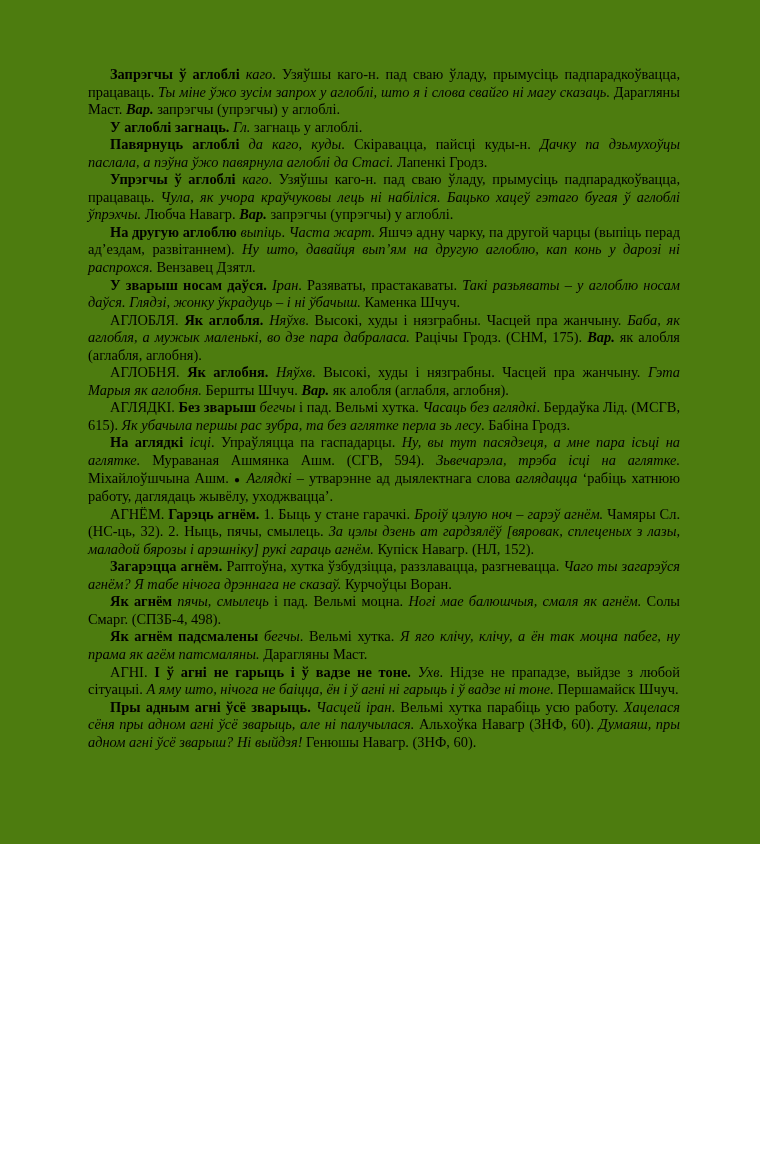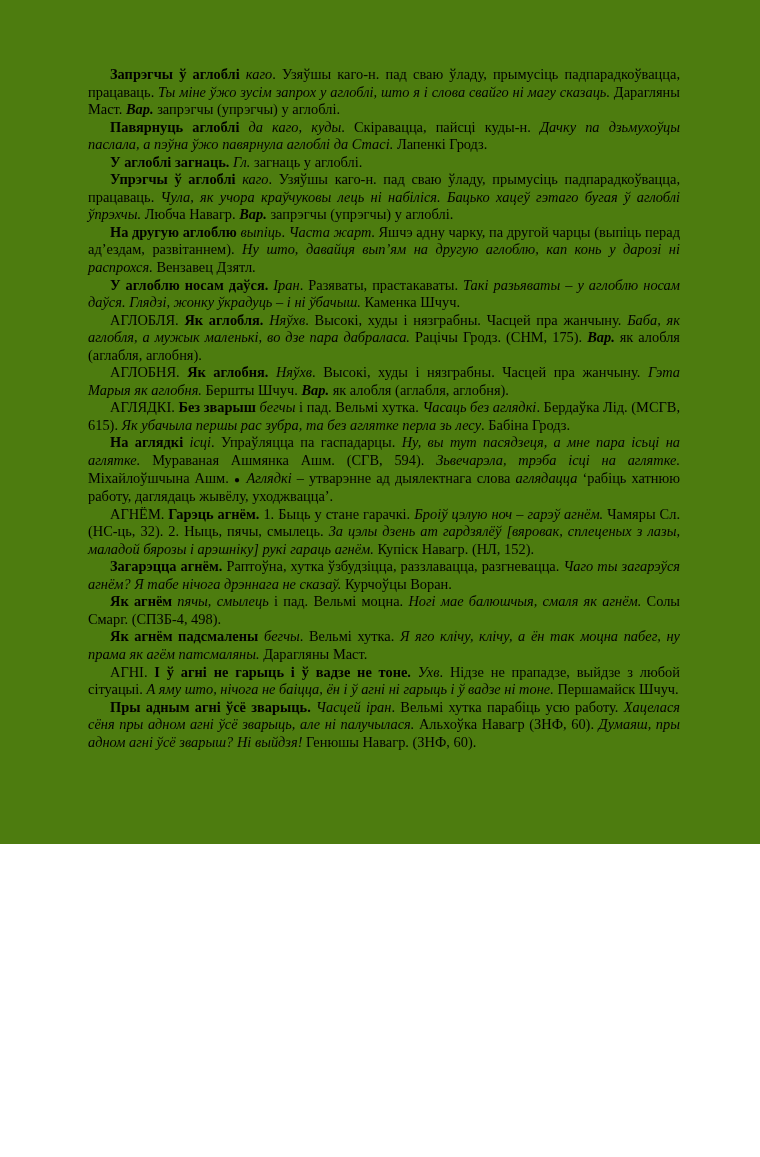--- a/index.html
+++ b/index.html
@@ -55,25 +55,25 @@
     line-height: 17.5px;
     font-family: Liberation Mono, monospace;
   }
 </style>
 </head>
 <body>
 
 <div class="page">
   <div class="content">
       <p class="entry"><b>Запрэгчы ў аглоблі</b> <i>каго</i>. Узяўшы каго-н. пад сваю ўладу, прымусіць падпарадкоўвацца, працаваць. <i>Ты міне ўжо зусім запрох у аглоблі, што я і слова свайго ні магу сказаць.</i> Дарагляны Маст. <b><i>Вар.</i></b> запрэгчы (упрэгчы) у аглоблі.</p>
+      <p class="entry"><b>У аглоблі загнаць.</b> <i>Гл.</i> загнаць у аглоблі.</p>
       <p class="entry"><b>Павярнуць аглоблі</b> <i>да каго, куды</i>. Скіравацца, пайсці куды-н. <i>Дачку па дзьмухоўцы паслала, а пэўна ўжо павярнула аглоблі да Стасі.</i> Лапенкі Гродз.</p>
-      <p class="entry"><b>У аглоблі загнаць.</b> <i>Гл.</i> загнаць у аглоблі.</p>
       <p class="entry"><b>Упрэгчы ў аглоблі</b> <i>каго</i>. Узяўшы каго-н. пад сваю ўладу, прымусіць падпарадкоўвацца, працаваць. <i>Чула, як учора краўчуковы лець ні набіліся. Бацько хацеў гэтаго бугая ў аглоблі ўпрэхчы.</i> Любча Навагр. <b><i>Вар.</i></b> запрэгчы (упрэгчы) у аглоблі.</p>
       <p class="entry"><b>На другую аглоблю</b> <i>выпіць</i>. <i>Часта жарт</i>. Яшчэ адну чарку, па другой чарцы (выпіць перад ад’ездам, развітаннем). <i>Ну што, давайця вып’ям на другую  аглоблю, кап конь у дарозі ні распрохся.</i> Вензавец Дзятл.</p>
-      <p class="entry"><b>У аглоблю носам даўся.</b> <i>Іран</i>. Разяваты, прастакаваты. <i>Такі разьяваты – у аглоблю носам даўся. Глядзі, жонку ўкрадуць –  і ні ўбачыш.</i> Каменка Шчуч.</p>
+      <p class="entry"><b>У зварыш носам даўся.</b> <i>Іран</i>. Разяваты, прастакаваты. <i>Такі разьяваты – у аглоблю носам даўся. Глядзі, жонку ўкрадуць –  і ні ўбачыш.</i> Каменка Шчуч.</p>
       <p class="entry">АГЛОБЛЯ. <b>Як аглобля.</b> <i>Няўхв</i>. Высокі, худы і нязграбны. Часцей пра жанчыну. <i>Баба, як аглобля, а мужык маленькі, во дзе пара дабраласа.</i> Рацічы Гродз. (СНМ, 175). <b><i>Вар.</i></b> як алобля (аглабля, аглобня).</p>
       <p class="entry">АГЛОБНЯ. <b>Як аглобня.</b> <i>Няўхв</i>. Высокі, худы і нязграбны. Часцей пра жанчыну. <i>Гэта Марыя як аглобня.</i> Бершты Шчуч. <b><i>Вар.</i></b> як алобля (аглабля, аглобня).</p>
       <p class="entry">АГЛЯДКІ. <b>Без зварыш</b> <i>бегчы</i> і пад. Вельмі хутка. <i>Часаць без аглядкі</i>. Бердаўка Лід. (МСГВ, 615). <i>Як убачыла першы рас зубра, та без аглятке перла зь лесу</i>. Бабіна Гродз.</p>
       <p class="entry"><b>На аглядкі</b> <i>ісці</i>. Упраўляцца па гаспадарцы. <i>Ну, вы тут пасядзеця, а мне пара ісьці на аглятке.</i> Мураваная Ашмянка Ашм. (СГВ, 594). <i>Зьвечарэла, трэба ісці на аглятке.</i> Міхайлоўшчына Ашм. <span class="bullet">●</span> <i>Аглядкі</i> – утварэнне ад дыялектнага слова <i>аглядацца</i> ‘рабіць хатнюю работу, даглядаць жывёлу, уходжвацца’.</p>
       <p class="entry">АГНЁМ. <b>Гарэць агнём.</b> 1. Быць у стане гарачкі. <i>Броіў цэлую ноч – гарэў агнём.</i> Чамяры Сл. (НС-ць, 32). 2. Ныць, пячы, смылець. <i>За цэлы дзень ат гардзялёў [вяровак, сплеценых з лазы, маладой бярозы і арэшніку] рукі гараць агнём.</i> Купіск Навагр. (НЛ, 152).</p>
       <p class="entry"><b>Загарэцца агнём.</b> Раптоўна, хутка ўзбудзіцца, раззлавацца, разгневацца. <i>Чаго ты загарэўся агнём? Я табе нічога дрэннага не сказаў.</i> Курчоўцы Воран.</p>
       <p class="entry"><b>Як агнём</b> <i>пячы, смылець</i> і пад. Вельмі моцна. <i>Ногі мае балюшчыя, смаля як агнём.</i> Солы Смарг. (СПЗБ-4, 498).</p>
       <p class="entry"><b>Як агнём падсмалены</b> <i>бегчы</i>. Вельмі хутка. <i>Я яго клічу, клічу, а ён так моцна пабег, ну прама як агём патсмаляны.</i> Дарагляны Маст.</p>
       <p class="entry">АГНІ. <b>І ў агні не гарыць і ў вадзе не тоне.</b> <i>Ухв</i>. Нідзе не прападзе, выйдзе з любой сітуацыі. <i>А яму што, нічога не баіцца, ён і ў агні ні гарыць і ў вадзе ні тоне.</i> Першамайск Шчуч.</p>
       <p class="entry"><b>Пры адным агні ўсё зварыць.</b> <i>Часцей іран</i>. Вельмі хутка парабіць усю работу. <i>Хацелася сёня пры адном агні ўсё зварыць, але ні палучылася.</i> Альхоўка Навагр (ЗНФ, 60). <i>Думаяш, пры адном агні ўсё зварыш? Ні выйдзя!</i> Генюшы Навагр. (ЗНФ, 60).</p>

